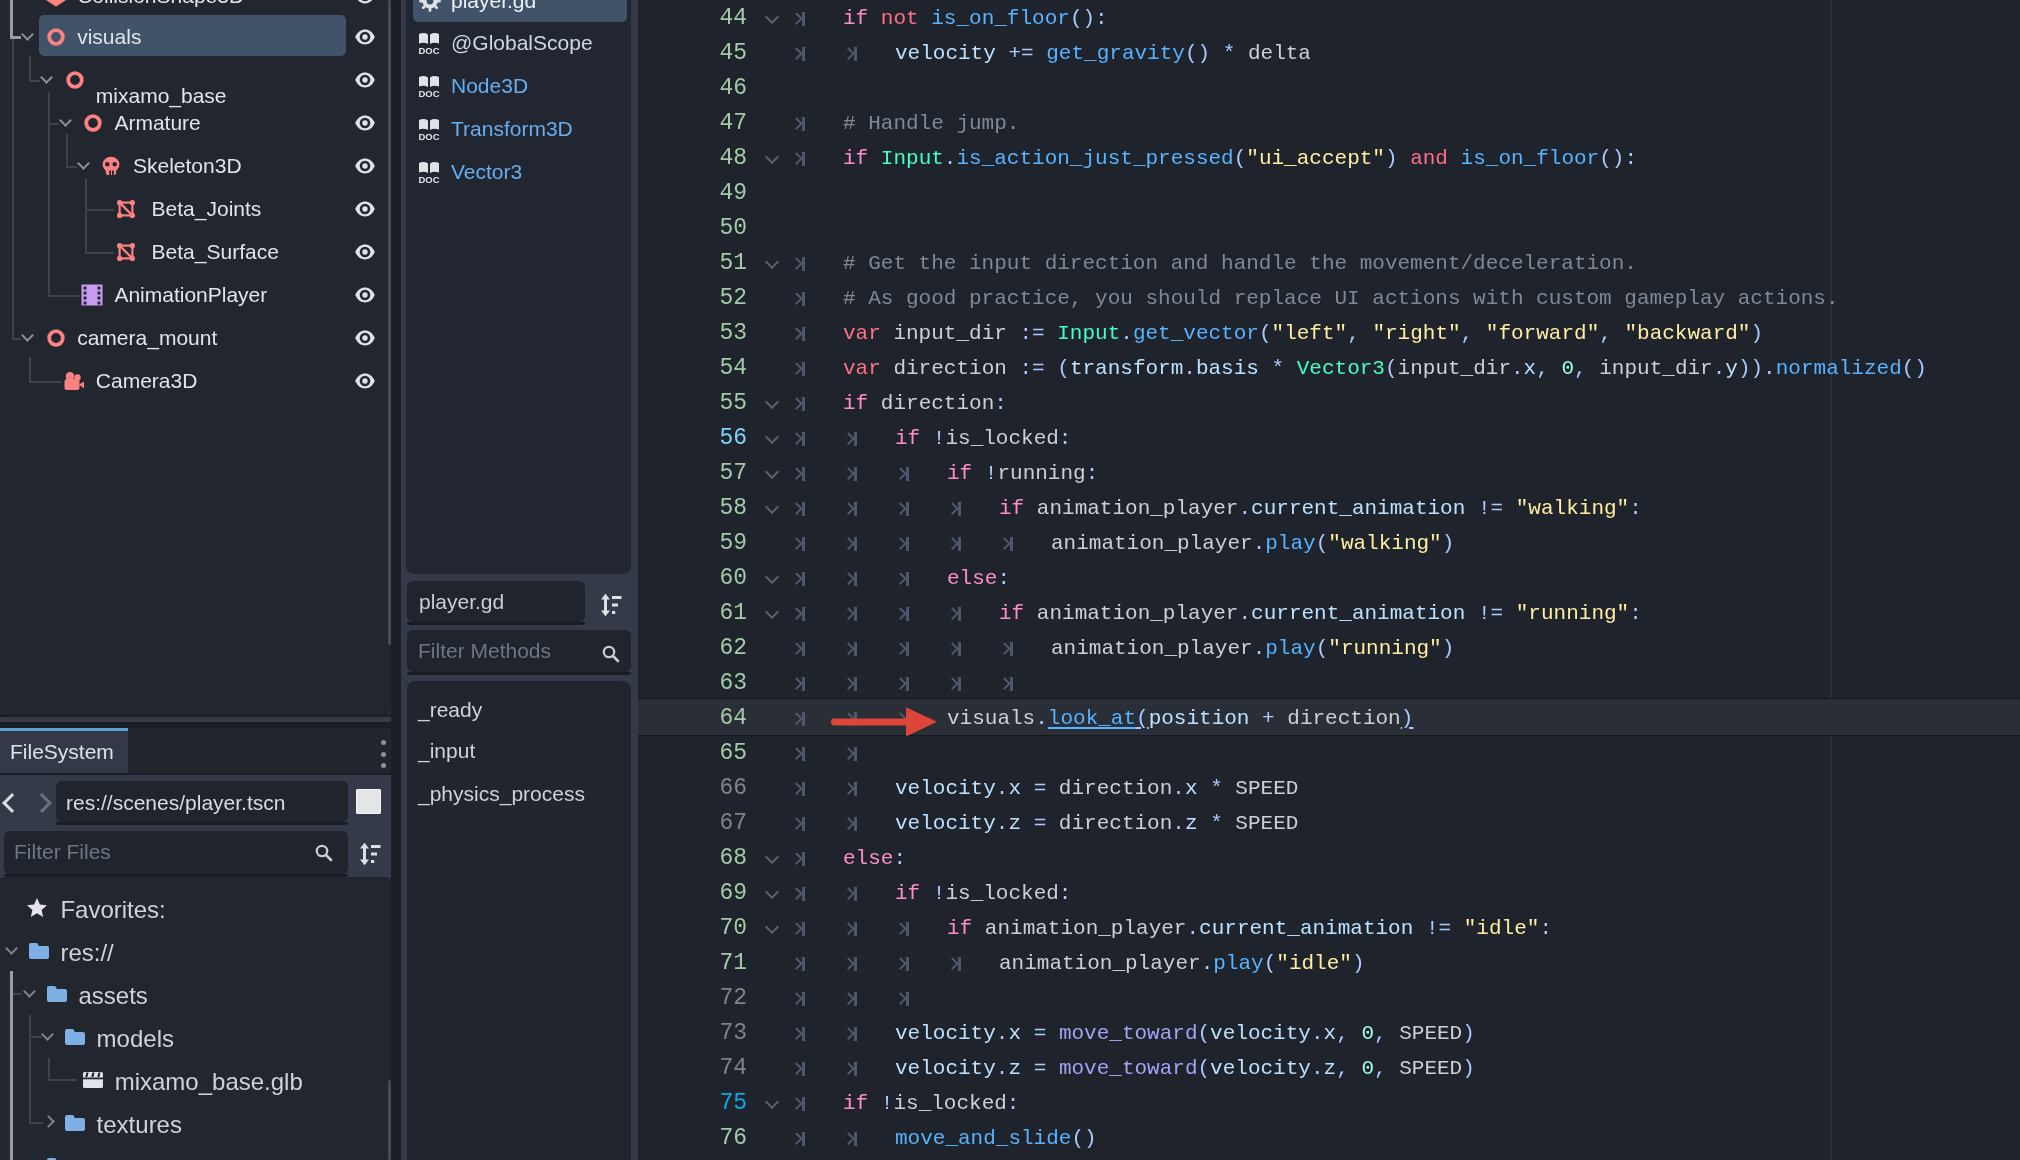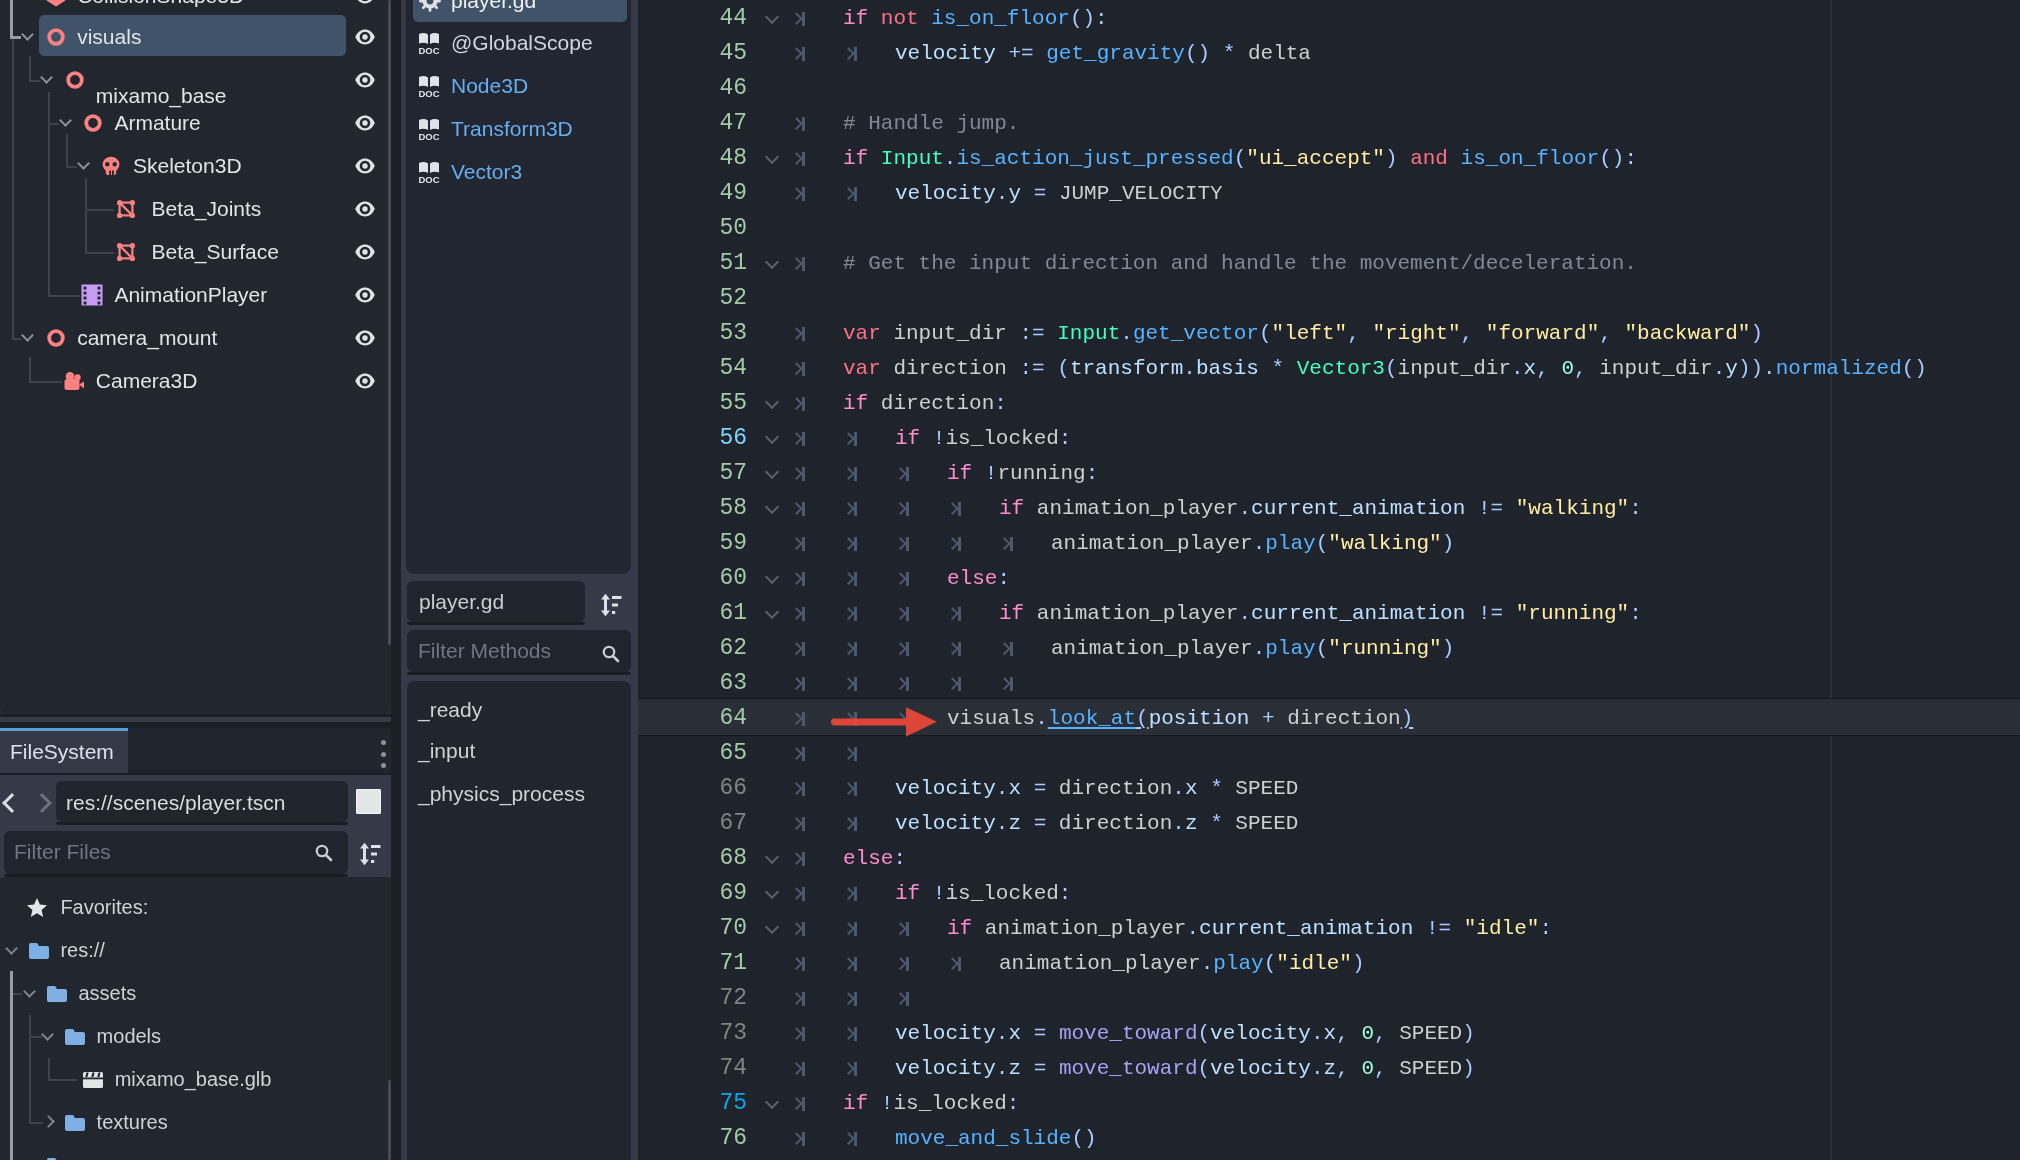--- a/index.html
+++ b/index.html
@@ -12,21 +12,21 @@
 .cl{position:absolute;left:153px;height:35px;font:21px/35px "Liberation Mono",monospace;white-space:pre;letter-spacing:0}
 .tb{display:inline-block;width:52px;height:35px;vertical-align:top;position:relative}
 .tb::before{content:"";position:absolute;left:1px;top:12.8px;width:7.2px;height:7.2px;border-right:2.6px solid #4d596b;border-bottom:2.6px solid #4d596b;transform:rotate(-45deg)}
 .tb::after{content:"";position:absolute;left:11.2px;top:10.8px;width:2.5px;height:13.8px;background:#4d596b}
 .fd{position:absolute;left:129px;width:10px;height:10px;border-right:2.7px solid #5b626c;border-bottom:2.7px solid #5b626c;transform:rotate(45deg)}
 .k{color:#ff7085}.c{color:#ff8ccc}.f{color:#57b3ff}.g{color:#a3a3f5}.m{color:#bce0ff}
 .t{color:#42ffc2}.s{color:#ffeda1}.n{color:#a1ffe0}.o{color:#abc9ff}.x{color:#ccd0d5}.cm{color:#7f8996}
 .u1{text-decoration:underline;text-decoration-thickness:1.8px;text-underline-offset:3px}
 
 .treetxt{position:absolute;font-size:21px;color:#e1e4e8;white-space:pre}
-.fstxt{position:absolute;font-size:20px;color:#ced3d9;white-space:pre}
+.fstxt{position:absolute;font-size:24px;color:#ced3d9;white-space:pre}
 .chev{position:absolute;width:9px;height:9px;border-right:2.6px solid #8b929b;border-bottom:2.6px solid #8b929b;transform:rotate(45deg)}
 .chevr{position:absolute;width:9px;height:9px;border-right:2.6px solid #8b929b;border-bottom:2.6px solid #8b929b;transform:rotate(-45deg)}
 .gl{position:absolute;background:#3d434c}
 .glb{position:absolute;background:#979da6}
 
 .fld{position:absolute;background:#20242d;border-radius:6px}
 .ph{color:#6d7683;font-size:21px}
 </style>
 </head>
 <body>
@@ -40,27 +40,27 @@
       <div class="ln" style="top:36px;color:#a5c8a7">45</div>
       <div class="cl" style="top:36px"><span class="tb"></span><span class="tb"></span><span class="m">velocity</span><span class="x"> </span><span class="o">+=</span><span class="x"> </span><span class="f">get_gravity</span><span class="o">()</span><span class="x"> </span><span class="o">*</span><span class="x"> </span><span class="x">delta</span></div>
       <div class="ln" style="top:71px;color:#a5c8a7">46</div>
       <div class="cl" style="top:71px"></div>
       <div class="ln" style="top:106px;color:#a5c8a7">47</div>
       <div class="cl" style="top:106px"><span class="tb"></span><span class="cm"># Handle jump.</span></div>
       <div class="ln" style="top:141px;color:#a5c8a7">48</div>
       <i class="fd" style="top:151.5px"></i>
       <div class="cl" style="top:141px"><span class="tb"></span><span class="c">if</span><span class="x"> </span><span class="t">Input</span><span class="o">.</span><span class="f">is_action_just_pressed</span><span class="o">(</span><span class="s">"ui_accept"</span><span class="o">)</span><span class="x"> </span><span class="k">and</span><span class="x"> </span><span class="f">is_on_floor</span><span class="o">():</span></div>
       <div class="ln" style="top:176px;color:#a5c8a7">49</div>
-      <div class="cl" style="top:176px"><span class="tb"></span><span class="tb"></span><span class="m">velocity</span><span class="o">.</span><span class="m">y</span><span class="x"> </span><span class="o">=</span><span class="x"> </span><span class="x">JUMP_VELOCITY</span></div>
       <div class="ln" style="top:211px;color:#a5c8a7">50</div>
       <div class="cl" style="top:211px"></div>
       <div class="ln" style="top:246px;color:#a5c8a7">51</div>
       <i class="fd" style="top:256.5px"></i>
       <div class="cl" style="top:246px"><span class="tb"></span><span class="cm"># Get the input direction and handle the movement/deceleration.</span></div>
       <div class="ln" style="top:281px;color:#a5c8a7">52</div>
+      <div class="cl" style="top:281px"><span class="tb"></span><span class="cm"># As good practice, you should replace UI actions with custom gameplay actions.</span></div>
       <div class="ln" style="top:316px;color:#a5c8a7">53</div>
       <div class="cl" style="top:316px"><span class="tb"></span><span class="k">var</span><span class="x"> input_dir </span><span class="o">:=</span><span class="x"> </span><span class="t">Input</span><span class="o">.</span><span class="f">get_vector</span><span class="o">(</span><span class="s">"left"</span><span class="o">,</span><span class="x"> </span><span class="s">"right"</span><span class="o">,</span><span class="x"> </span><span class="s">"forward"</span><span class="o">,</span><span class="x"> </span><span class="s">"backward"</span><span class="o">)</span></div>
       <div class="ln" style="top:351px;color:#a5c8a7">54</div>
       <div class="cl" style="top:351px"><span class="tb"></span><span class="k">var</span><span class="x"> direction </span><span class="o">:=</span><span class="x"> </span><span class="o">(</span><span class="m">transform</span><span class="o">.</span><span class="m">basis</span><span class="x"> </span><span class="o">*</span><span class="x"> </span><span class="t">Vector3</span><span class="o">(</span><span class="x">input_dir</span><span class="o">.</span><span class="m">x</span><span class="o">,</span><span class="x"> </span><span class="n">0</span><span class="o">,</span><span class="x"> </span><span class="x">input_dir</span><span class="o">.</span><span class="m">y</span><span class="o">)).</span><span class="f">normalized</span><span class="o">()</span></div>
       <div class="ln" style="top:386px;color:#a5c8a7">55</div>
       <i class="fd" style="top:396.5px"></i>
       <div class="cl" style="top:386px"><span class="tb"></span><span class="c">if</span><span class="x"> direction</span><span class="o">:</span></div>
       <div class="ln" style="top:421px;color:#7dd3fc">56</div>
       <i class="fd" style="top:431.5px"></i>
       <div class="cl" style="top:421px"><span class="tb"></span><span class="tb"></span><span class="c">if</span><span class="x"> </span><span class="o">!</span><span class="x">is_locked</span><span class="o">:</span></div>

